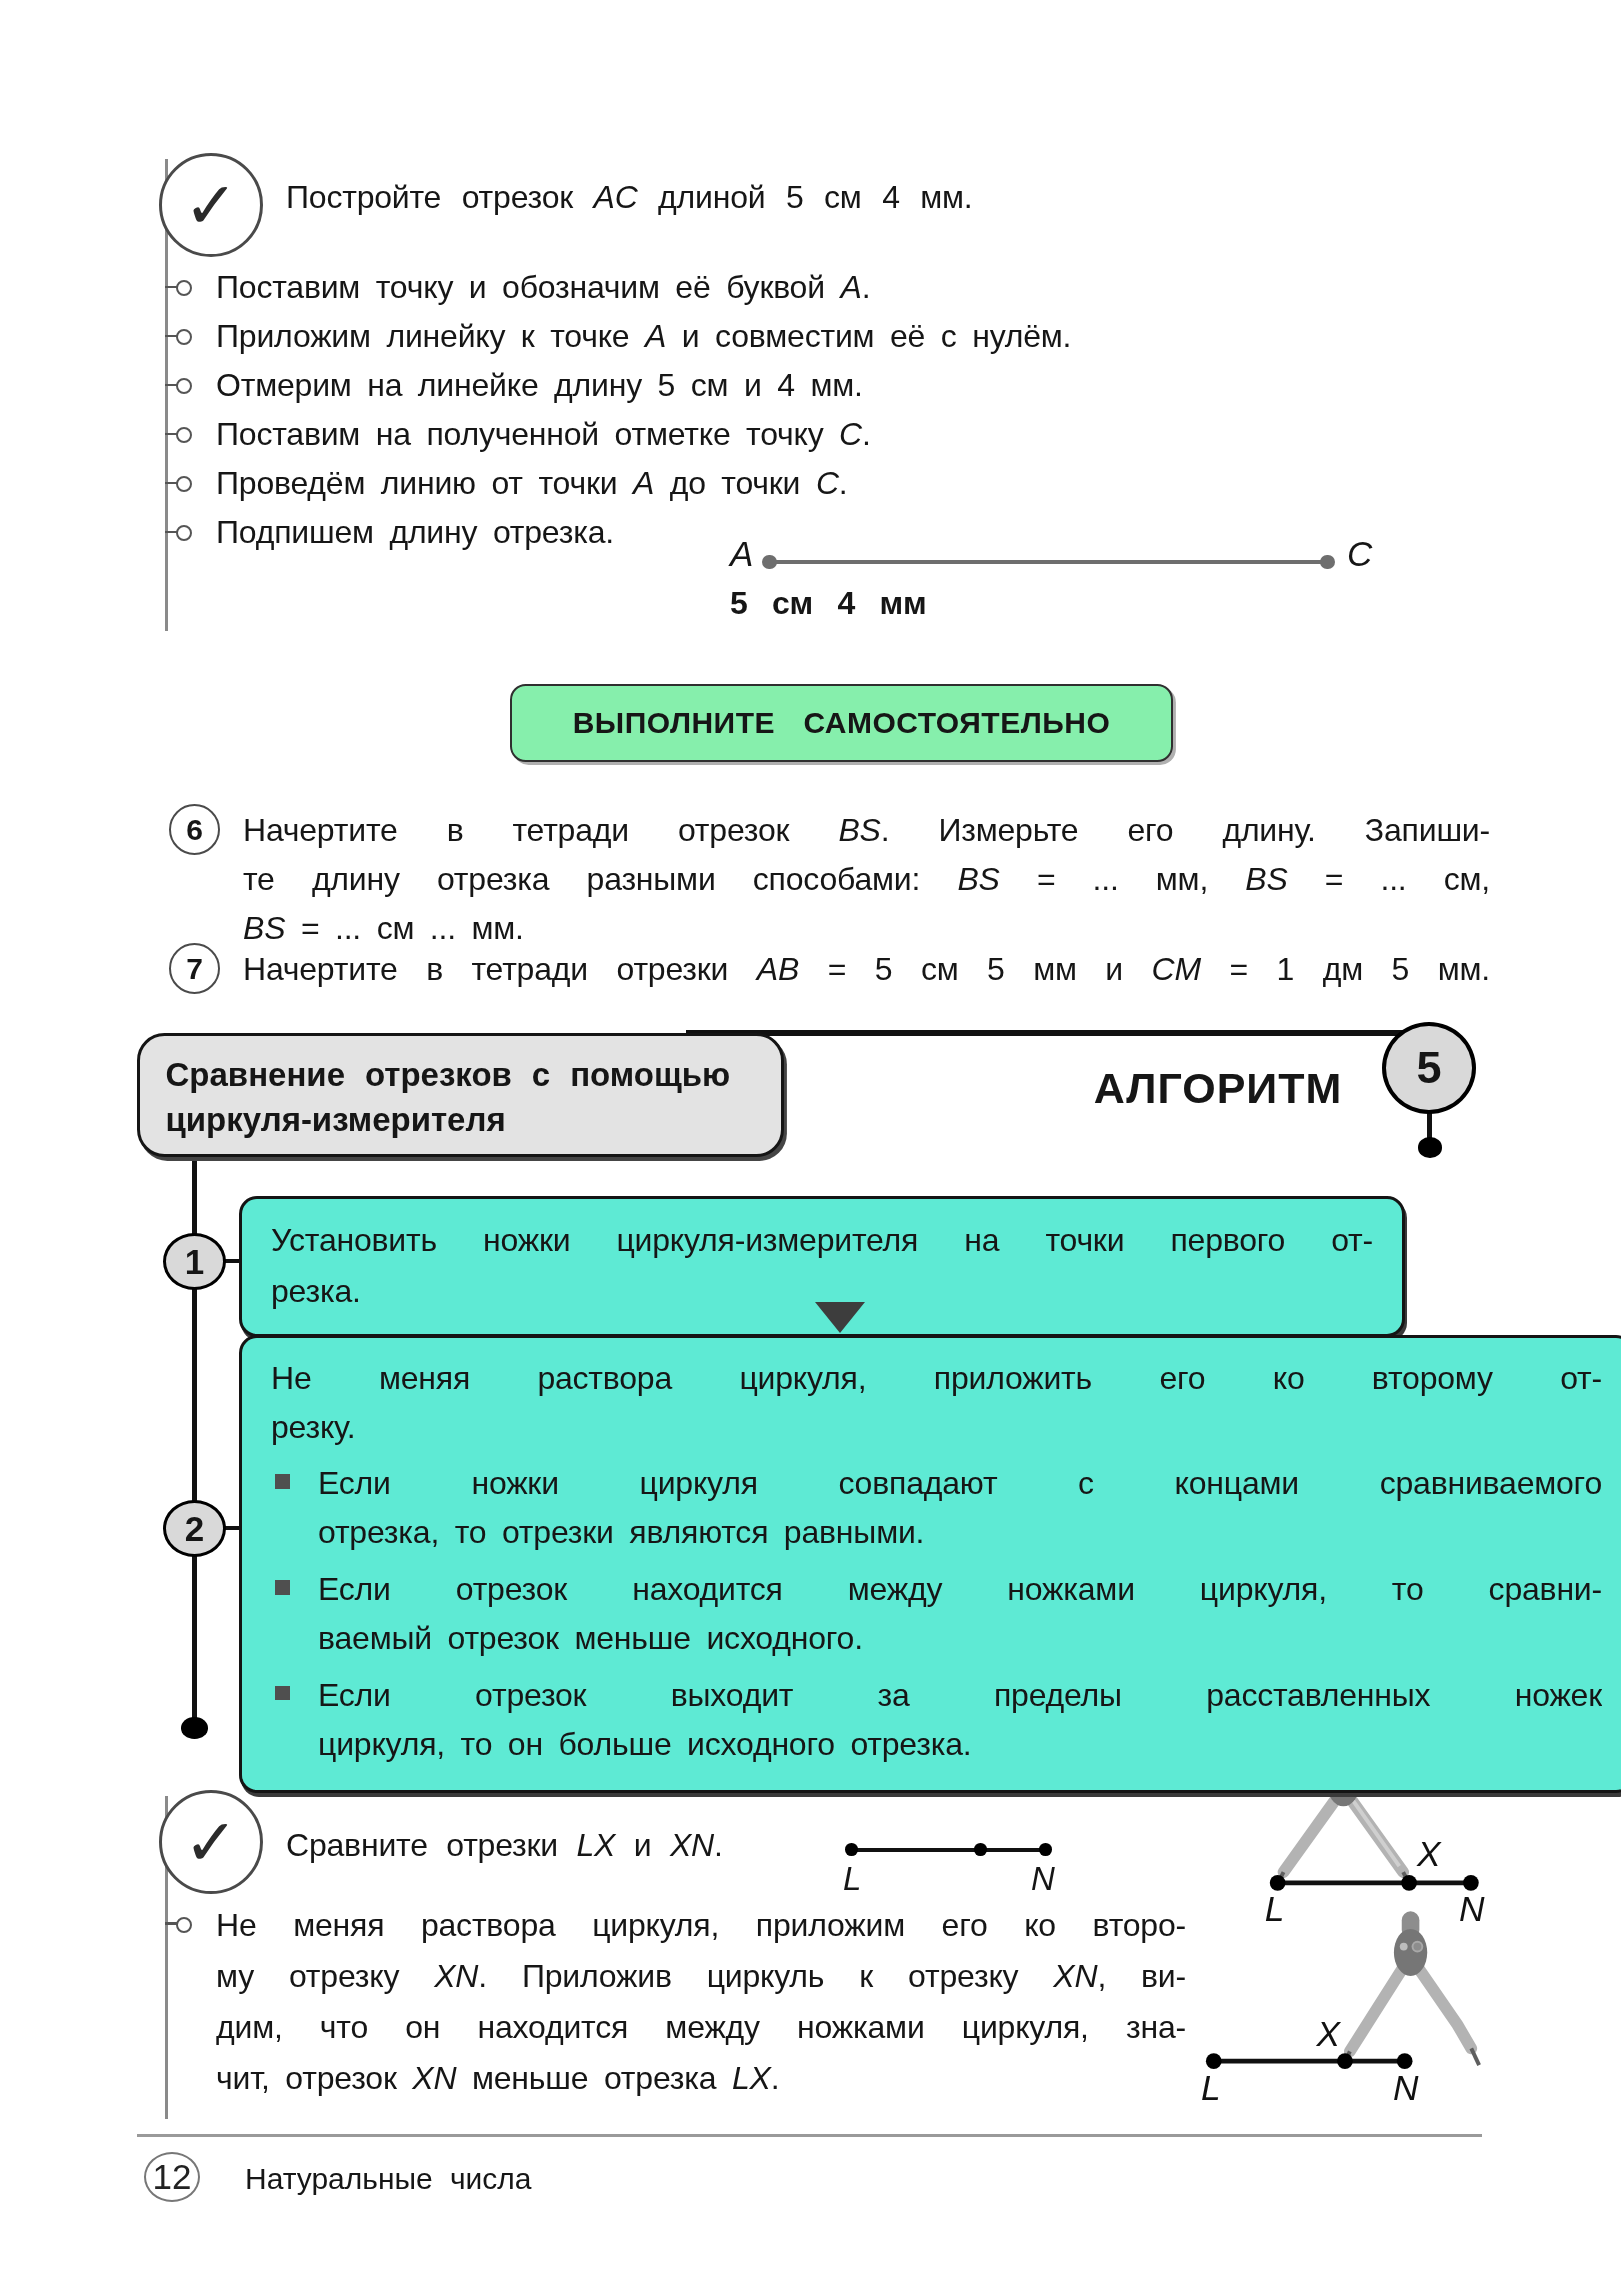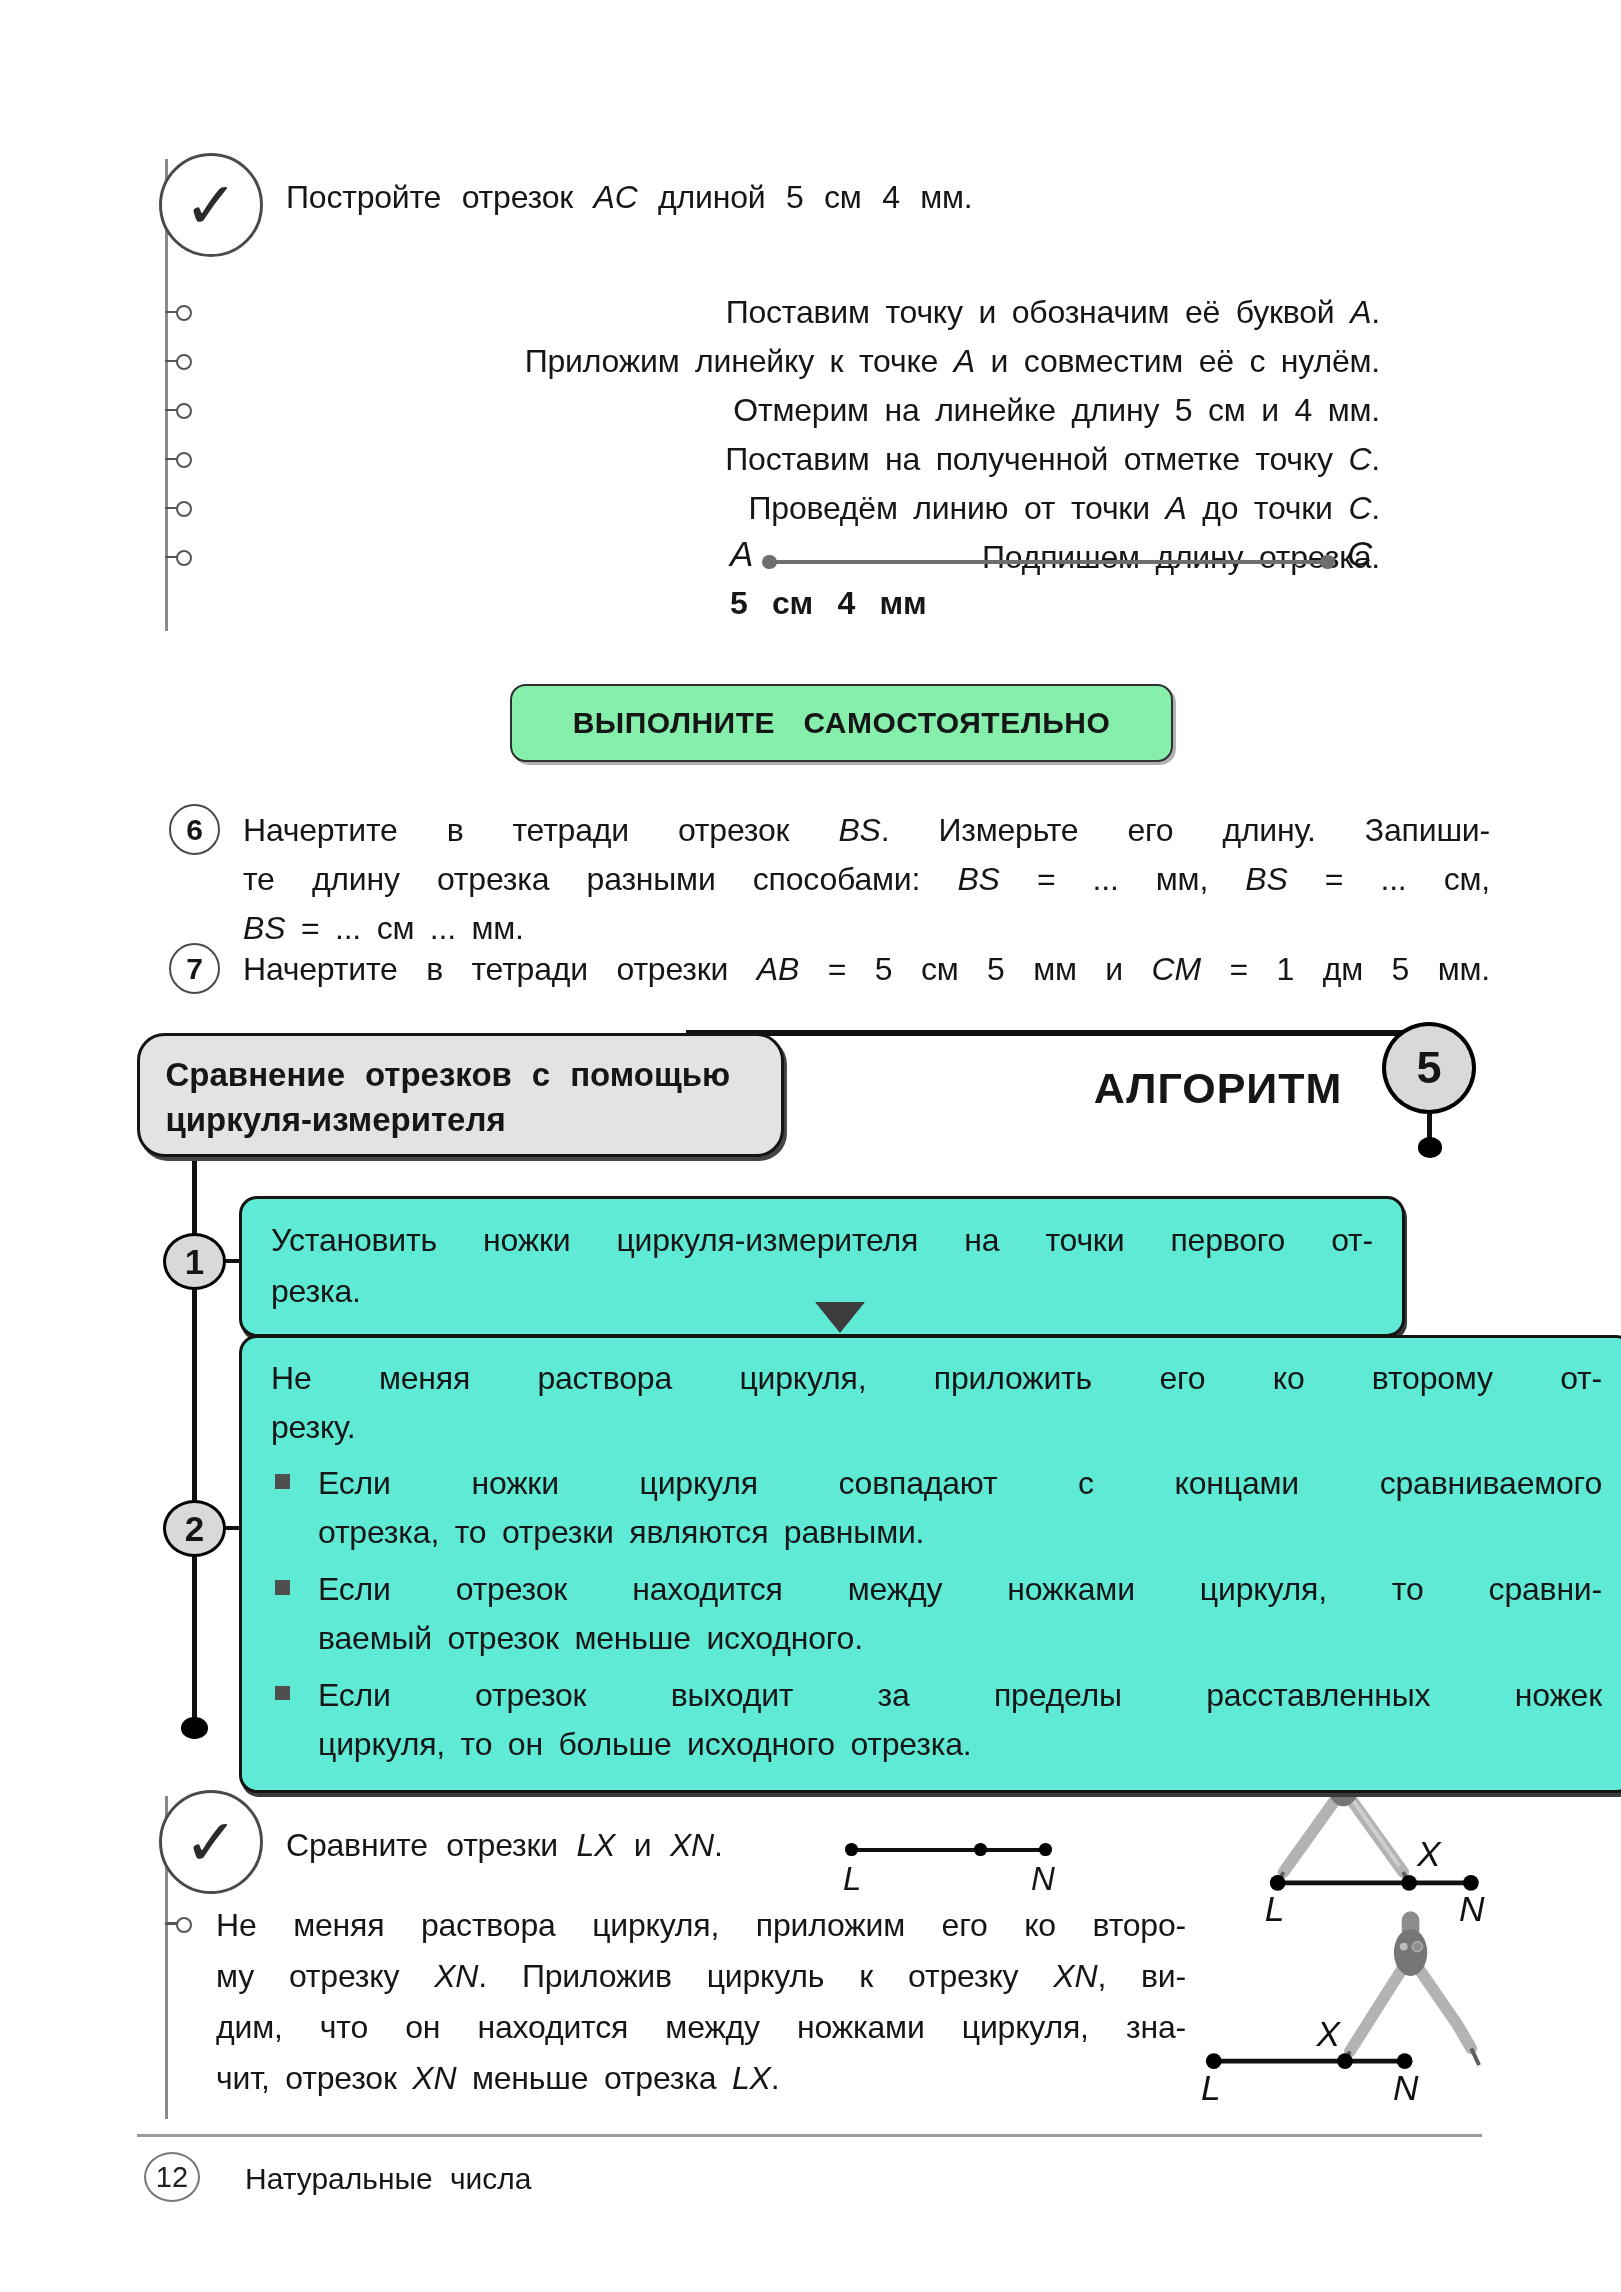--- a/index.html
+++ b/index.html
@@ -72,38 +72,38 @@
   .tri-down{
     width:0;height:0;border-left:25.5px solid transparent;border-right:25.5px solid transparent;
     border-top:31px solid #3d3d3d;z-index:2;
   }
   .blackline{background:#111;}
   .blackdot{background:#000;border-radius:50%;}
   
   .footer-line{background:#9a9a9a;}
   .pagenum-circle{
     border:2.9px solid #777;border-radius:50%;box-sizing:border-box;background:#fff;
-    display:flex;align-items:center;justify-content:center;font-size:29px;color:#222;
+    display:flex;align-items:center;justify-content:center;font-size:35px;color:#222;
   }
   .nowrap{white-space:nowrap;}
 </style>
 </head>
 <body>
 
 <div id="page">
 
   <div class="abs spine" style="left:165px;top:159px;height:472px;"></div>
 
   <div class="abs check-circle" style="left:159px;top:153px;">
     <span>✓</span>
   </div>
 
   <div class="abs body-txt nowrap" style="left:286px;top:173px;line-height:49px;word-spacing:11.8px;">Постройте отрезок <i>AC</i> длиной 5 см 4 мм.</div>
 
-  <ul class="abs steps body-txt" style="left:165px;top:288px;width:1215px;text-align:right;">
+  <ul class="abs steps body-txt" style="left:165px;top:263px;width:1215px;">
     <li class="item l50">Поставим точку и обозначим её буквой <i>A</i>.</li>
     <li class="item l50">Приложим линейку к точке <i>A</i> и совместим её с нулём.</li>
     <li class="item l50">Отмерим на линейке длину 5 см и 4 мм.</li>
     <li class="item l50">Поставим на полученной отметке точку <i>C</i>.</li>
     <li class="item l50">Проведём линию от точки <i>A</i> до точки <i>C</i>.</li>
     <li class="item l50">Подпишем длину отрезка.</li>
   </ul>
 
   <div class="abs" style="left:730px;top:534px;width:647px;height:93px;">
     <span class="pt-label" style="left:0;top:0;">A</span>

